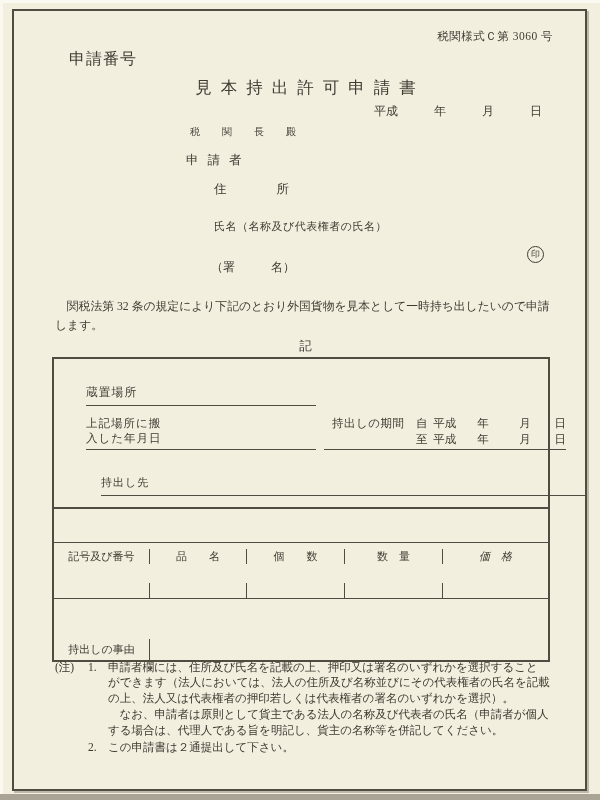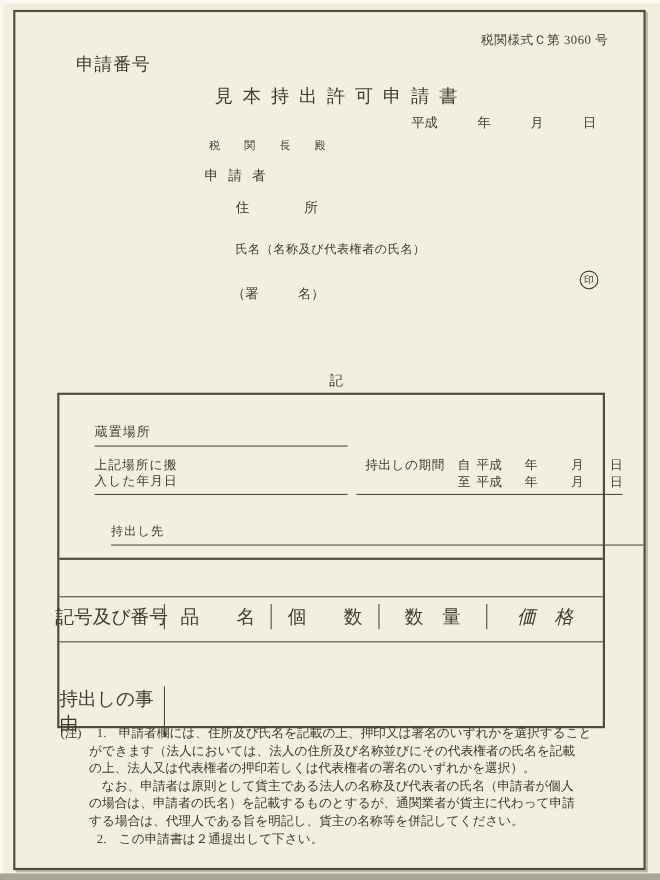--- a/index.html
+++ b/index.html
@@ -69,29 +69,29 @@
   .period-row .pc-y{width:44px;}
   .period-row .pc-m{width:37px;}
   .f-dest{left:21px;top:116px;width:484px;height:20px;font-size:11px;letter-spacing:1px;}
 
   
   .itable{left:0;right:0;top:148px;bottom:0;border-top:2px solid var(--line);display:flex;flex-direction:column;}
   .t-head,.t-data{display:grid;grid-template-columns:96px 97px 98px 98px 1fr;}
   .t-head{height:33px;border-bottom:1.5px solid var(--line);}
   .t-data{height:55px;border-bottom:1.5px solid var(--line);}
   .t-reason{flex:1;display:grid;grid-template-columns:96px 1fr;}
-  .cell{border-right:1.5px solid var(--line);display:flex;align-items:center;justify-content:center;font-size:17px;margin-top:40px;}
+  .cell{border-right:1.5px solid var(--line);display:flex;align-items:center;justify-content:center;font-size:11px;margin-top:40px;}
   .cell:last-child{border-right:none;font-style:italic;}
 
   
   .notes{left:55px;top:659px;width:500px;font-size:11.5px;line-height:16px;color:#3c392f;}
   .note-row{display:flex;}
   .note-mark{width:33px;}
   .note-num{width:20px;}
-  .note-cont{margin-left:26px;}
+  .note-cont{margin-left:53px;font-family:Liberation Mono, monospace;}
 </style>
 </head>
 <body>
 
 <div id="page">
 
   <div class="abs frame"></div>
   <div class="abs edge-top"></div>
   <div class="abs edge-left"></div>
   <div class="abs edge-bottom"></div>
@@ -109,20 +109,24 @@
     <span>日</span>
   </div>
 
   <div class="abs addressee pre">税　関　長　殿</div>
   <div class="abs applicant">申請者</div>
   <div class="abs addr pre">住　　　　所</div>
   <div class="abs name-lbl">氏名（名称及び代表権者の氏名）</div>
   <div class="abs sign-lbl pre">（署　　　名）</div>
   <div class="abs seal">印</div>
 
+  <div class="abs body-par">
+    <div class="pre">　関税法第 32 条の規定により下記のとおり外国貨物を見本として一時持ち出したいので申請</div>
+    <div class="pre">します。</div>
+  </div>
 
   <div class="abs record">記</div>
 
   <div class="abs main-box">
 
     <div class="abs ul-field f-storage">
       <span>蔵置場所</span>
     </div>
 
     <div class="abs ul-field f-carryin">
@@ -178,21 +182,20 @@
 
   <div class="abs notes">
     <div class="note-row">
       <span class="note-mark">(注)</span>
       <span class="note-num">1.</span>
       <span class="pre">申請者欄には、住所及び氏名を記載の上、押印又は署名のいずれかを選択すること</span>
     </div>
     <div class="note-cont pre">ができます（法人においては、法人の住所及び名称並びにその代表権者の氏名を記載</div>
     <div class="note-cont pre">の上、法人又は代表権者の押印若しくは代表権者の署名のいずれかを選択）。</div>
     <div class="note-cont pre">　なお、申請者は原則として貨主である法人の名称及び代表者の氏名（申請者が個人</div>
-    <div class="note-cont pre">の場合は、申請者の氏名）を記載するものとするが、通関業者が貨主に代わって申請</div>
     <div class="note-cont pre">する場合は、代理人である旨を明記し、貨主の名称等を併記してください。</div>
     <div class="note-row" style="margin-left:33px;">
       <span class="note-num">2.</span>
       <span class="pre">この申請書は２通提出して下さい。</span>
     </div>
   </div>
 
 </div>
 
 </body></html>

